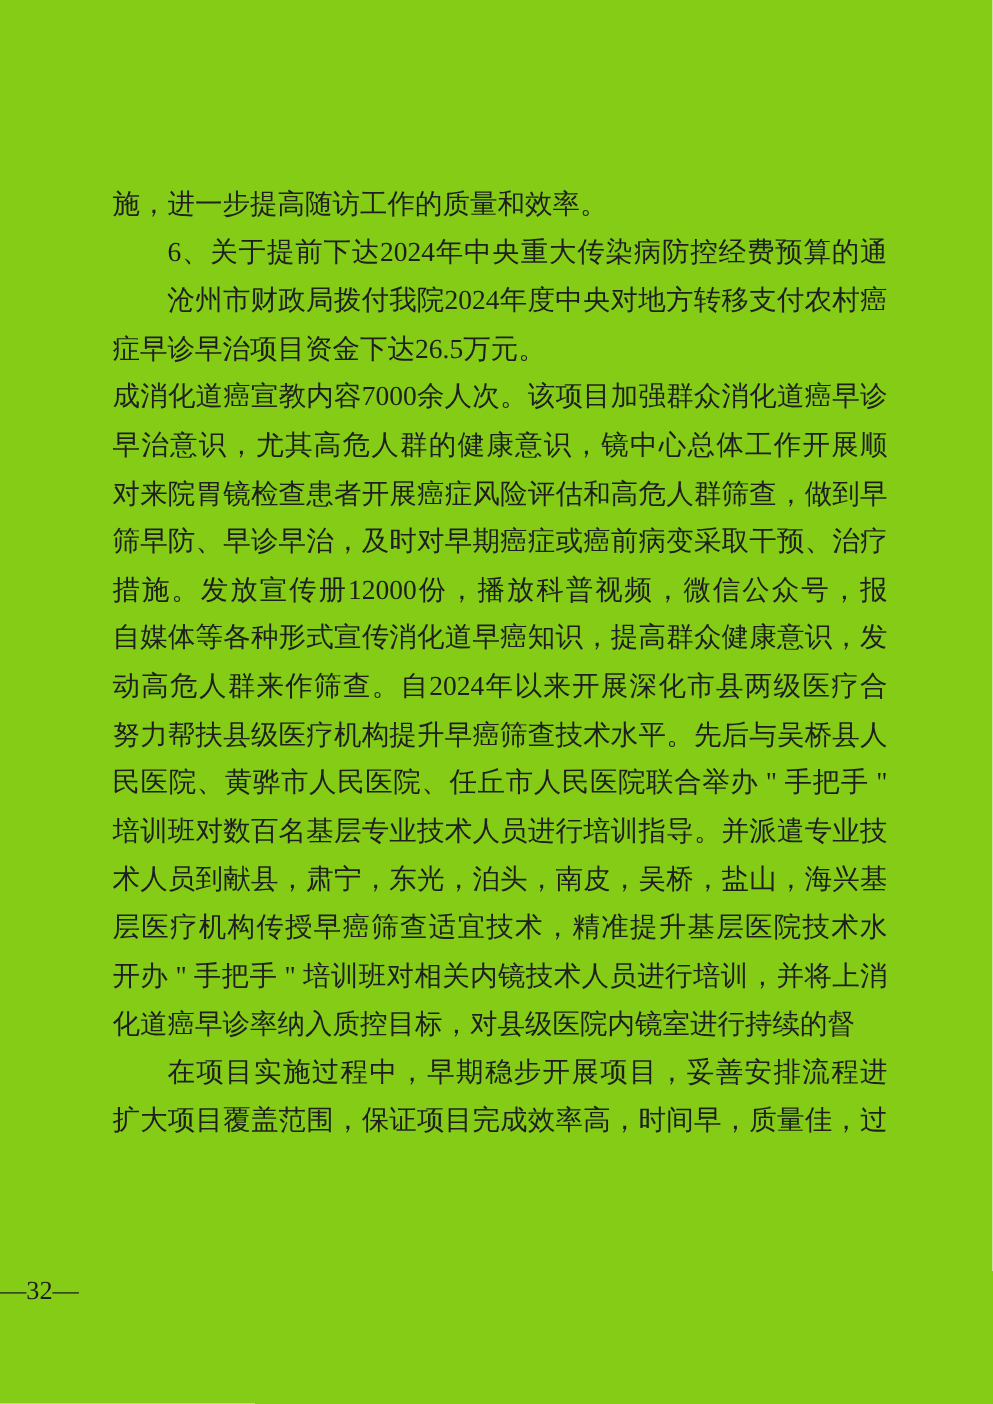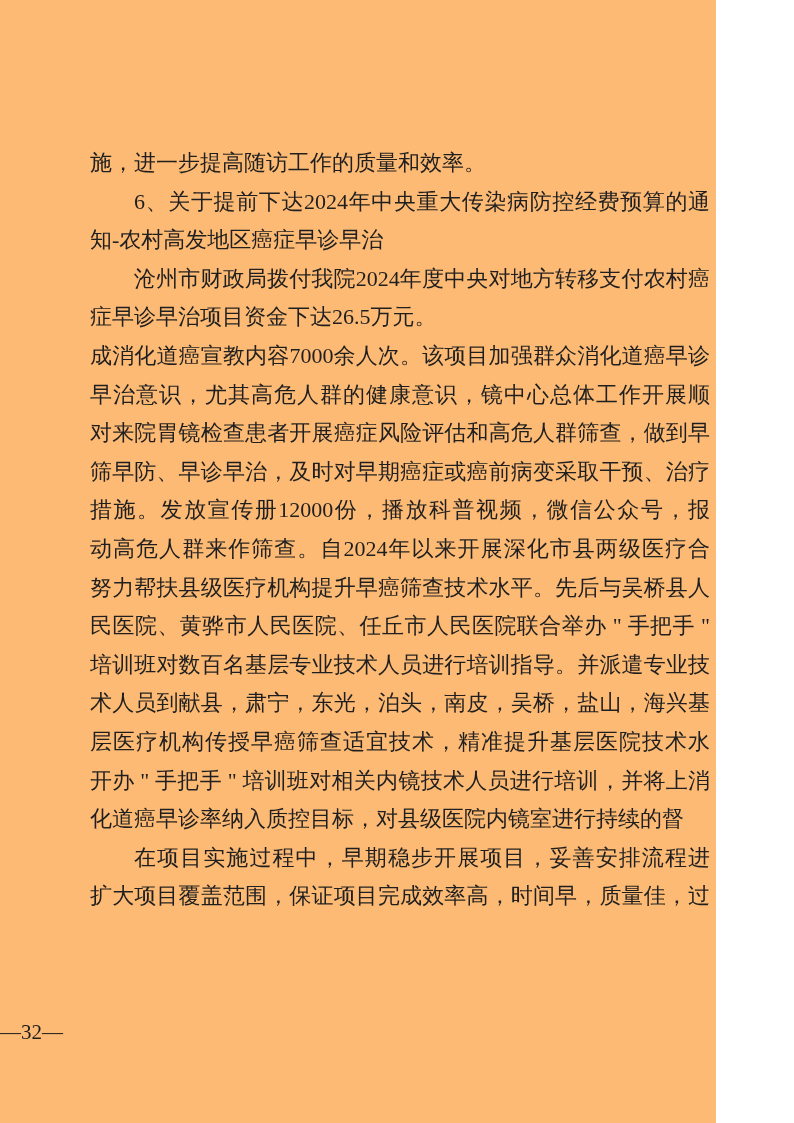--- a/index.html
+++ b/index.html
@@ -2,23 +2,23 @@
 <html><head>
 <meta charset="utf-8">
 <style>
   html, body {
     margin: 0;
     padding: 0;
     background: #ffffff;
   }
   .page {
     position: relative;
-    width: 716px;
+    width: 794px;
     height: 1123px;
-    background: #fdba74;
+    background: #84cc16;
     overflow: hidden;
     font-family: "Liberation Serif", "DejaVu Serif", serif;
     color: #1f1f1f;
   }
   .content {
     position: absolute;
     left: 90px;
     top: 144px;
     width: 620px;
   }
@@ -51,28 +51,28 @@
     color: #1f1f1f;
   }
 </style>
 </head>
 <body>
 
 <div class="page">
   <div class="content">
     <div class="line noFill">施，进一步提高随访工作的质量和效率。</div>
     <div class="line indent">6、关于提前下达2024年中央重大传染病防控经费预算的通</div>
-    <div class="line noFill">知-农村高发地区癌症早诊早治</div>
     <div class="line indent">沧州市财政局拨付我院2024年度中央对地方转移支付农村癌</div>
     <div class="line noFill">症早诊早治项目资金下达26.5万元。</div>
     <div class="line">成消化道癌宣教内容7000余人次。该项目加强群众消化道癌早诊</div>
     <div class="line">早治意识，尤其高危人群的健康意识，镜中心总体工作开展顺利。</div>
     <div class="line">对来院胃镜检查患者开展癌症风险评估和高危人群筛查，做到早</div>
     <div class="line">筛早防、早诊早治，及时对早期癌症或癌前病变采取干预、治疗</div>
     <div class="line">措施。发放宣传册12000份，播放科普视频，微信公众号，报纸，</div>
+    <div class="line">自媒体等各种形式宣传消化道早癌知识，提高群众健康意识，发</div>
     <div class="line">动高危人群来作筛查。自2024年以来开展深化市县两级医疗合作，</div>
     <div class="line">努力帮扶县级医疗机构提升早癌筛查技术水平。先后与吴桥县人</div>
     <div class="line">民医院、黄骅市人民医院、任丘市人民医院联合举办 " 手把手 "</div>
     <div class="line">培训班对数百名基层专业技术人员进行培训指导。并派遣专业技</div>
     <div class="line">术人员到献县，肃宁，东光，泊头，南皮，吴桥，盐山，海兴基</div>
     <div class="line">层医疗机构传授早癌筛查适宜技术，精准提升基层医院技术水平。</div>
     <div class="line">开办 " 手把手 " 培训班对相关内镜技术人员进行培训，并将上消</div>
     <div class="line noFill">化道癌早诊率纳入质控目标，对县级医院内镜室进行持续的督导。</div>
     <div class="line indent">在项目实施过程中，早期稳步开展项目，妥善安排流程进度，</div>
     <div class="line">扩大项目覆盖范围，保证项目完成效率高，时间早，质量佳，过</div>

